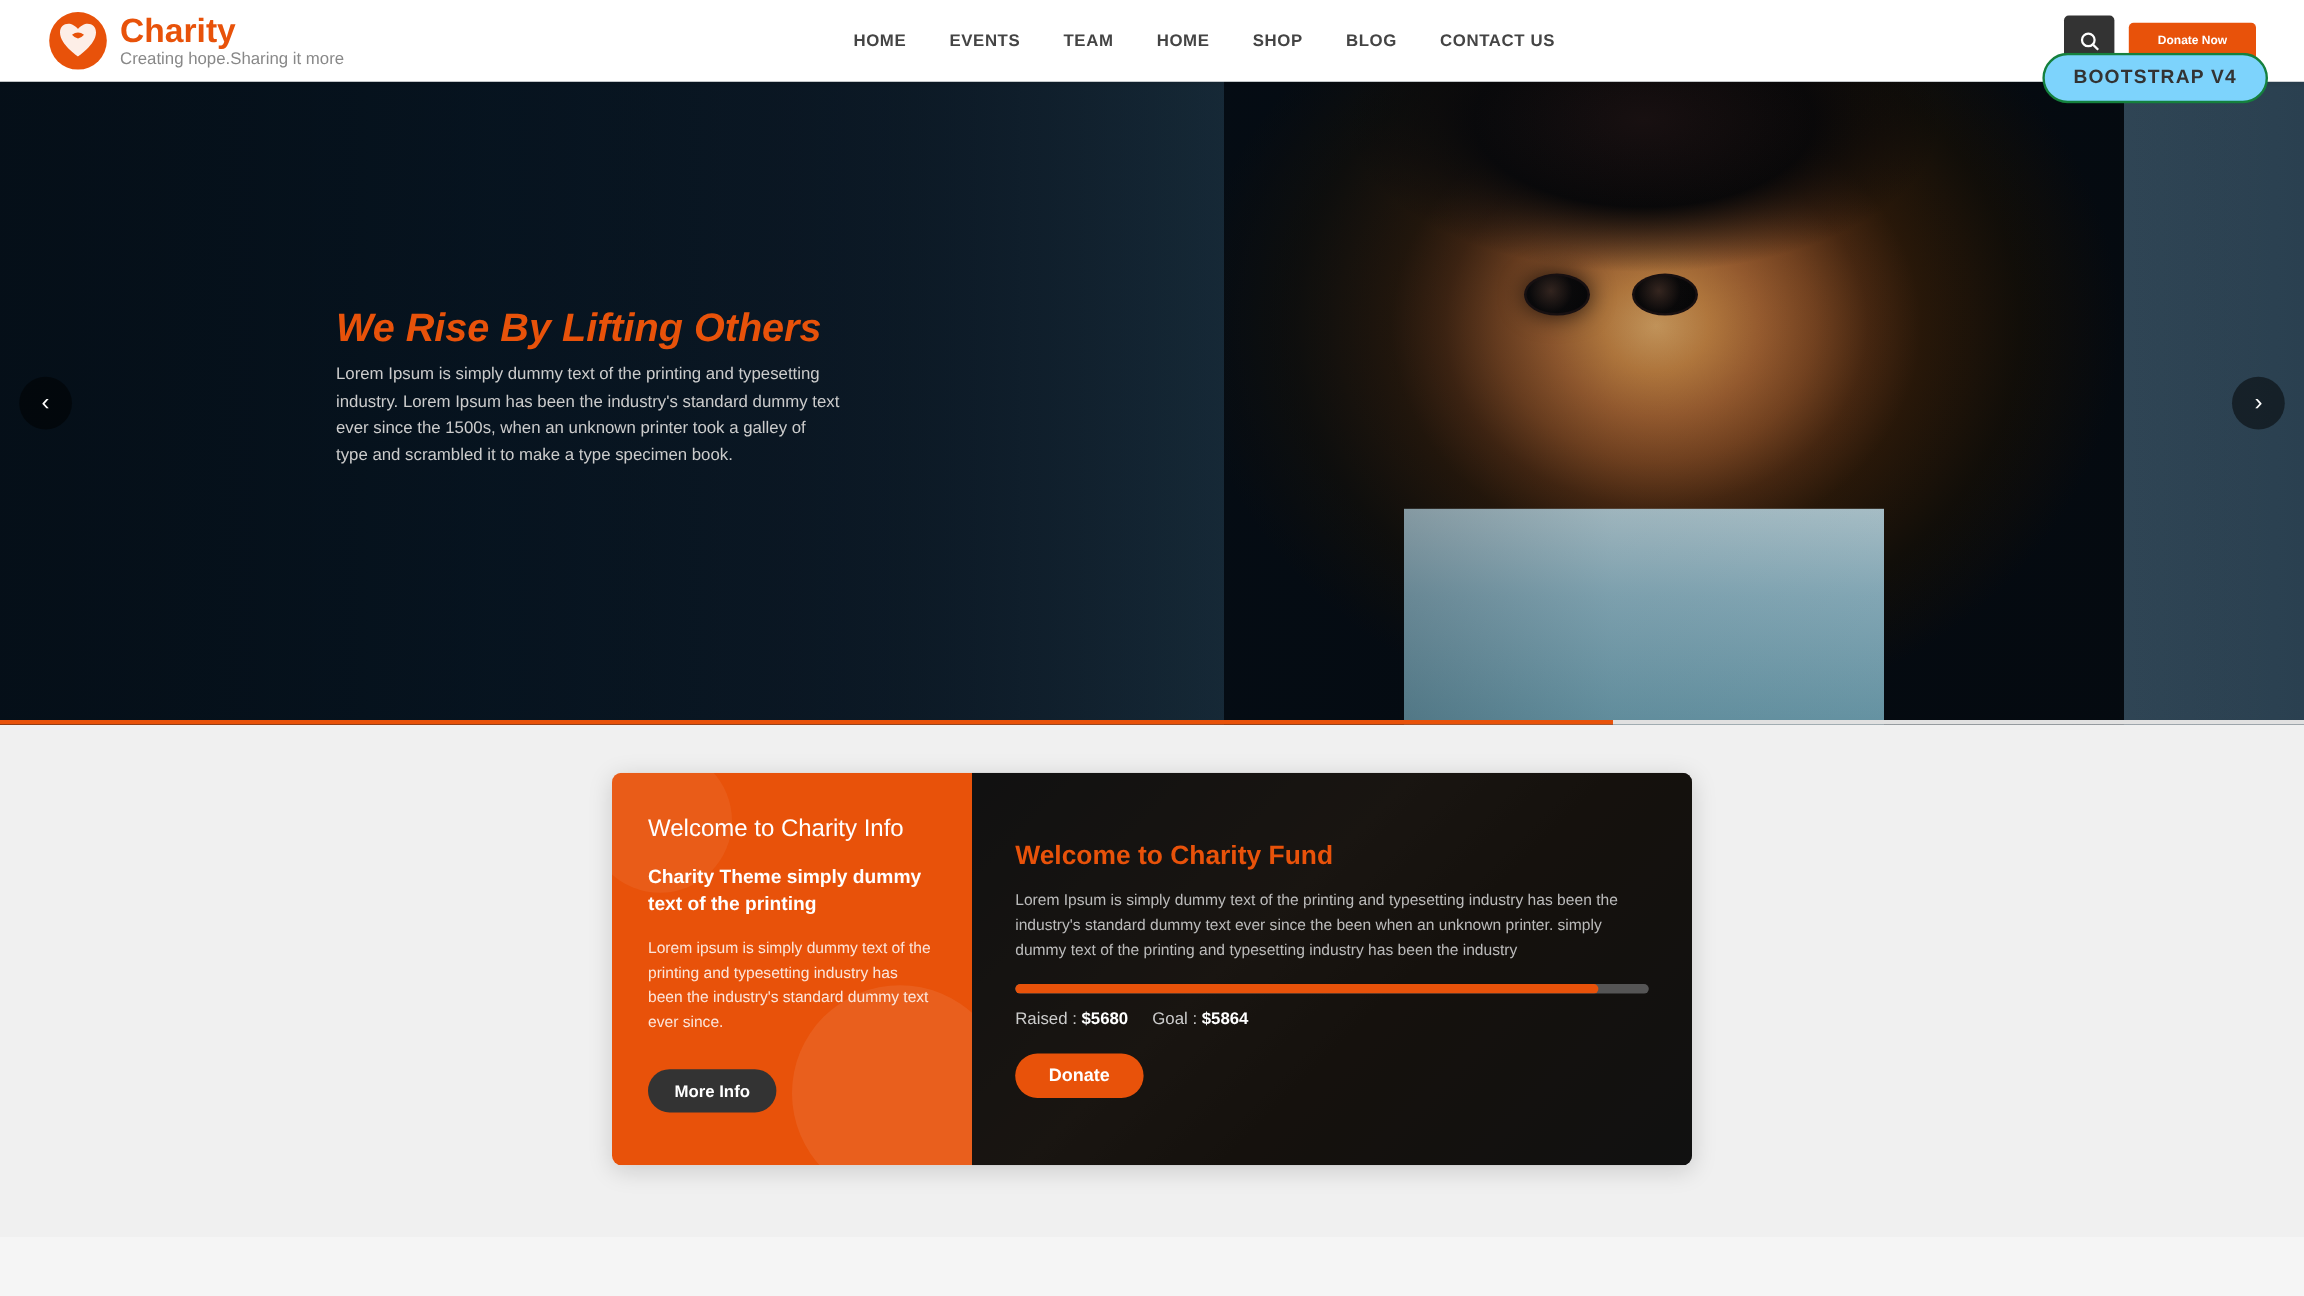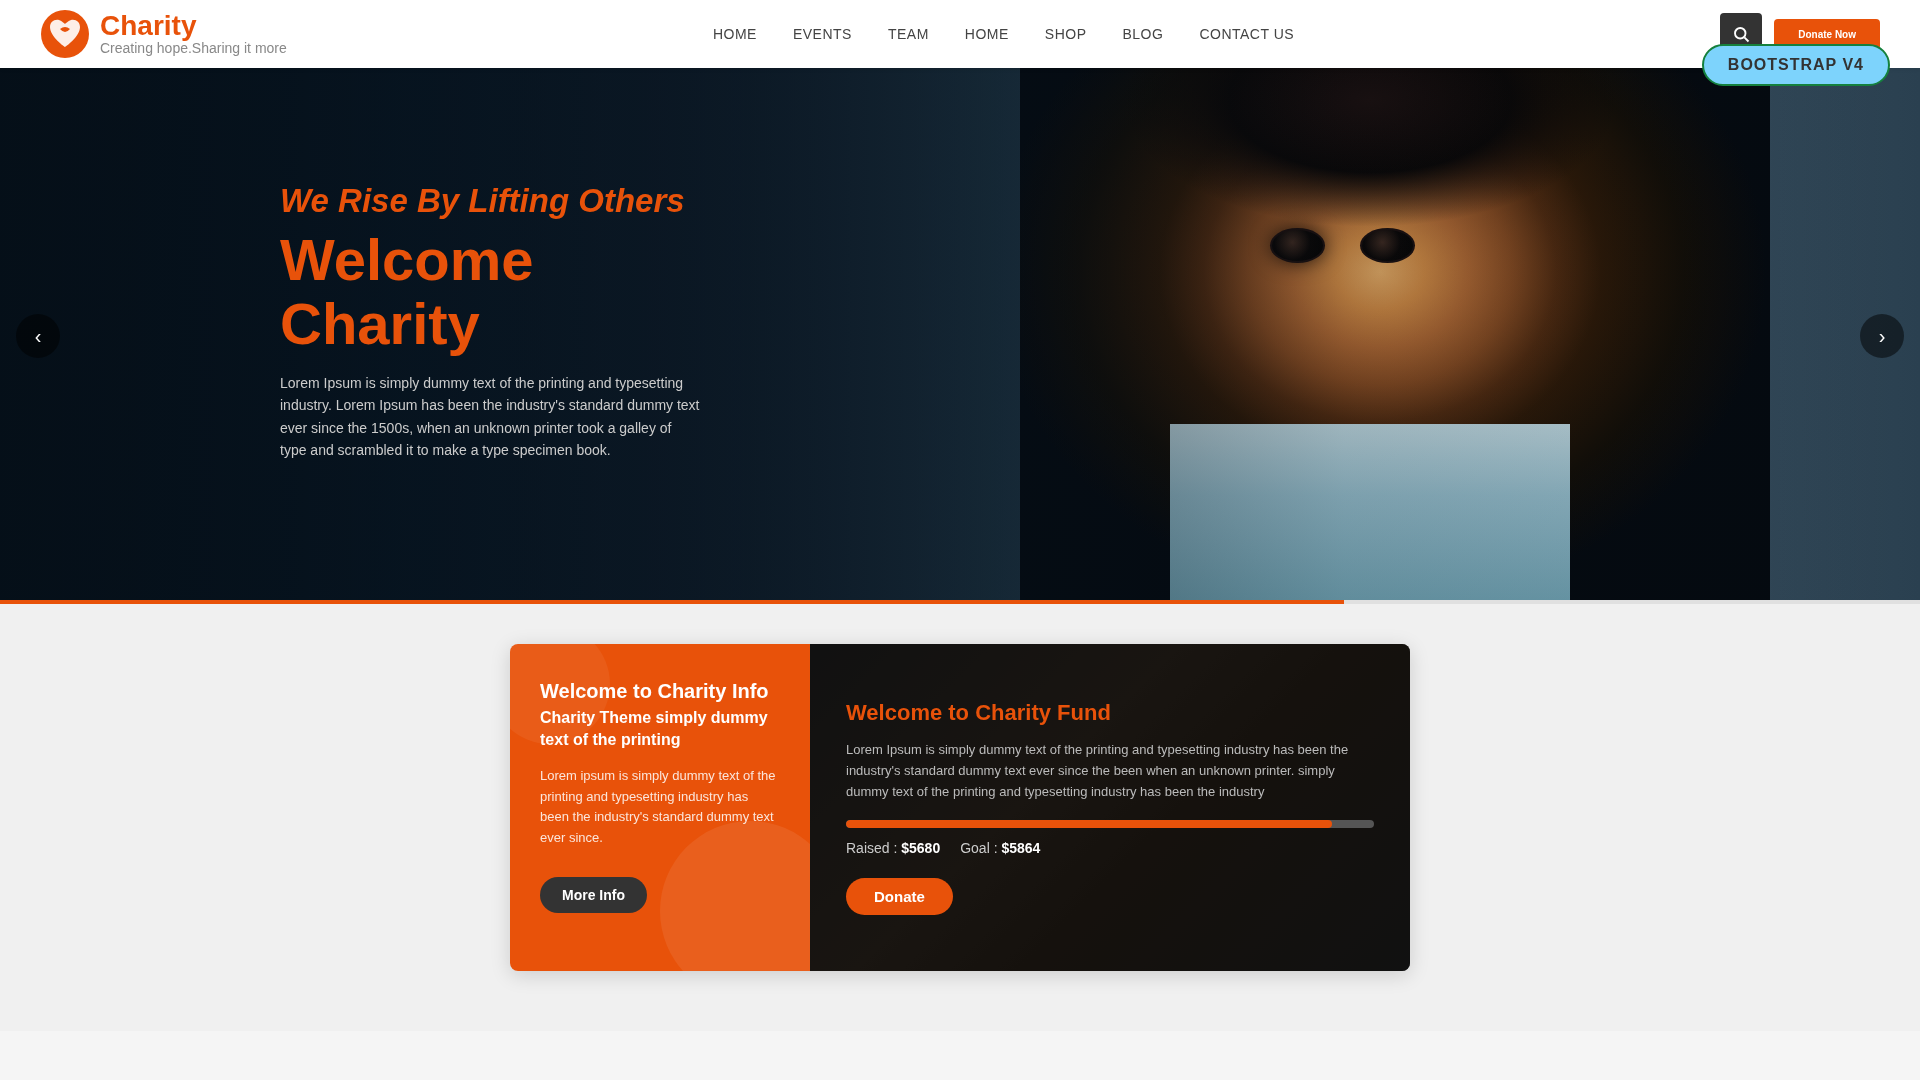--- a/index.html
+++ b/index.html
@@ -39,21 +39,21 @@
     .navbar-nav {
       display: flex;
       align-items: center;
       gap: 36px;
       list-style: none;
     }
     .navbar-nav a {
       text-decoration: none;
       color: #444;
       font-size: 14px;
-      font-weight: 400;
+      font-weight: 700;
       letter-spacing: 0.5px;
     }
     .navbar-right {
       display: flex;
       align-items: center;
       gap: 12px;
     }
     .search-btn {
       background: #333;
       border: none;
@@ -229,22 +229,22 @@
       top: -20px;
       left: -20px;
       width: 120px;
       height: 120px;
       border-radius: 50%;
       background: rgba(255,255,255,0.06);
     }
     .info-title {
       color: #fff;
       font-size: 20px;
-      font-weight: 700;
-      margin-bottom: 4px;
+      font-weight: 400;
+      margin-bottom: 18px;
     }
     .info-subtitle {
       color: #fff;
       font-size: 16px;
       font-weight: 700;
       line-height: 1.4;
       margin-bottom: 14px;
     }
     .info-desc {
       color: rgba(255,255,255,0.85);
@@ -390,23 +390,20 @@
 
     <div style="position:absolute;bottom:0;left:150px;width:400px;height:180px;background:linear-gradient(to bottom, #b0c8d0 0%, #8ab0be 40%, #6a9aaa 100%);border-radius:0 0 0 0;"></div>
   </div>
 
   <div class="hero-overlay"></div>
 
   <button class="hero-nav-btn hero-nav-prev">‹</button>
 
   <div class="hero-content">
     <div class="hero-tagline">We Rise By Lifting Others</div>
-    <div class="hero-title">
-      <span>Welcome </span><span style="color:#e8520a;">Charity</span>
-    </div>
     <p class="hero-desc">Lorem Ipsum is simply dummy text of the printing and typesetting industry. Lorem Ipsum has been the industry's standard dummy text ever since the 1500s, when an unknown printer took a galley of type and scrambled it to make a type specimen book.</p>
   </div>
 
   <button class="hero-nav-btn hero-nav-next">›</button>
 
   <div class="hero-bottom-line"></div>
 </section>
 
 <section class="info-section">
   <div class="info-cards">

